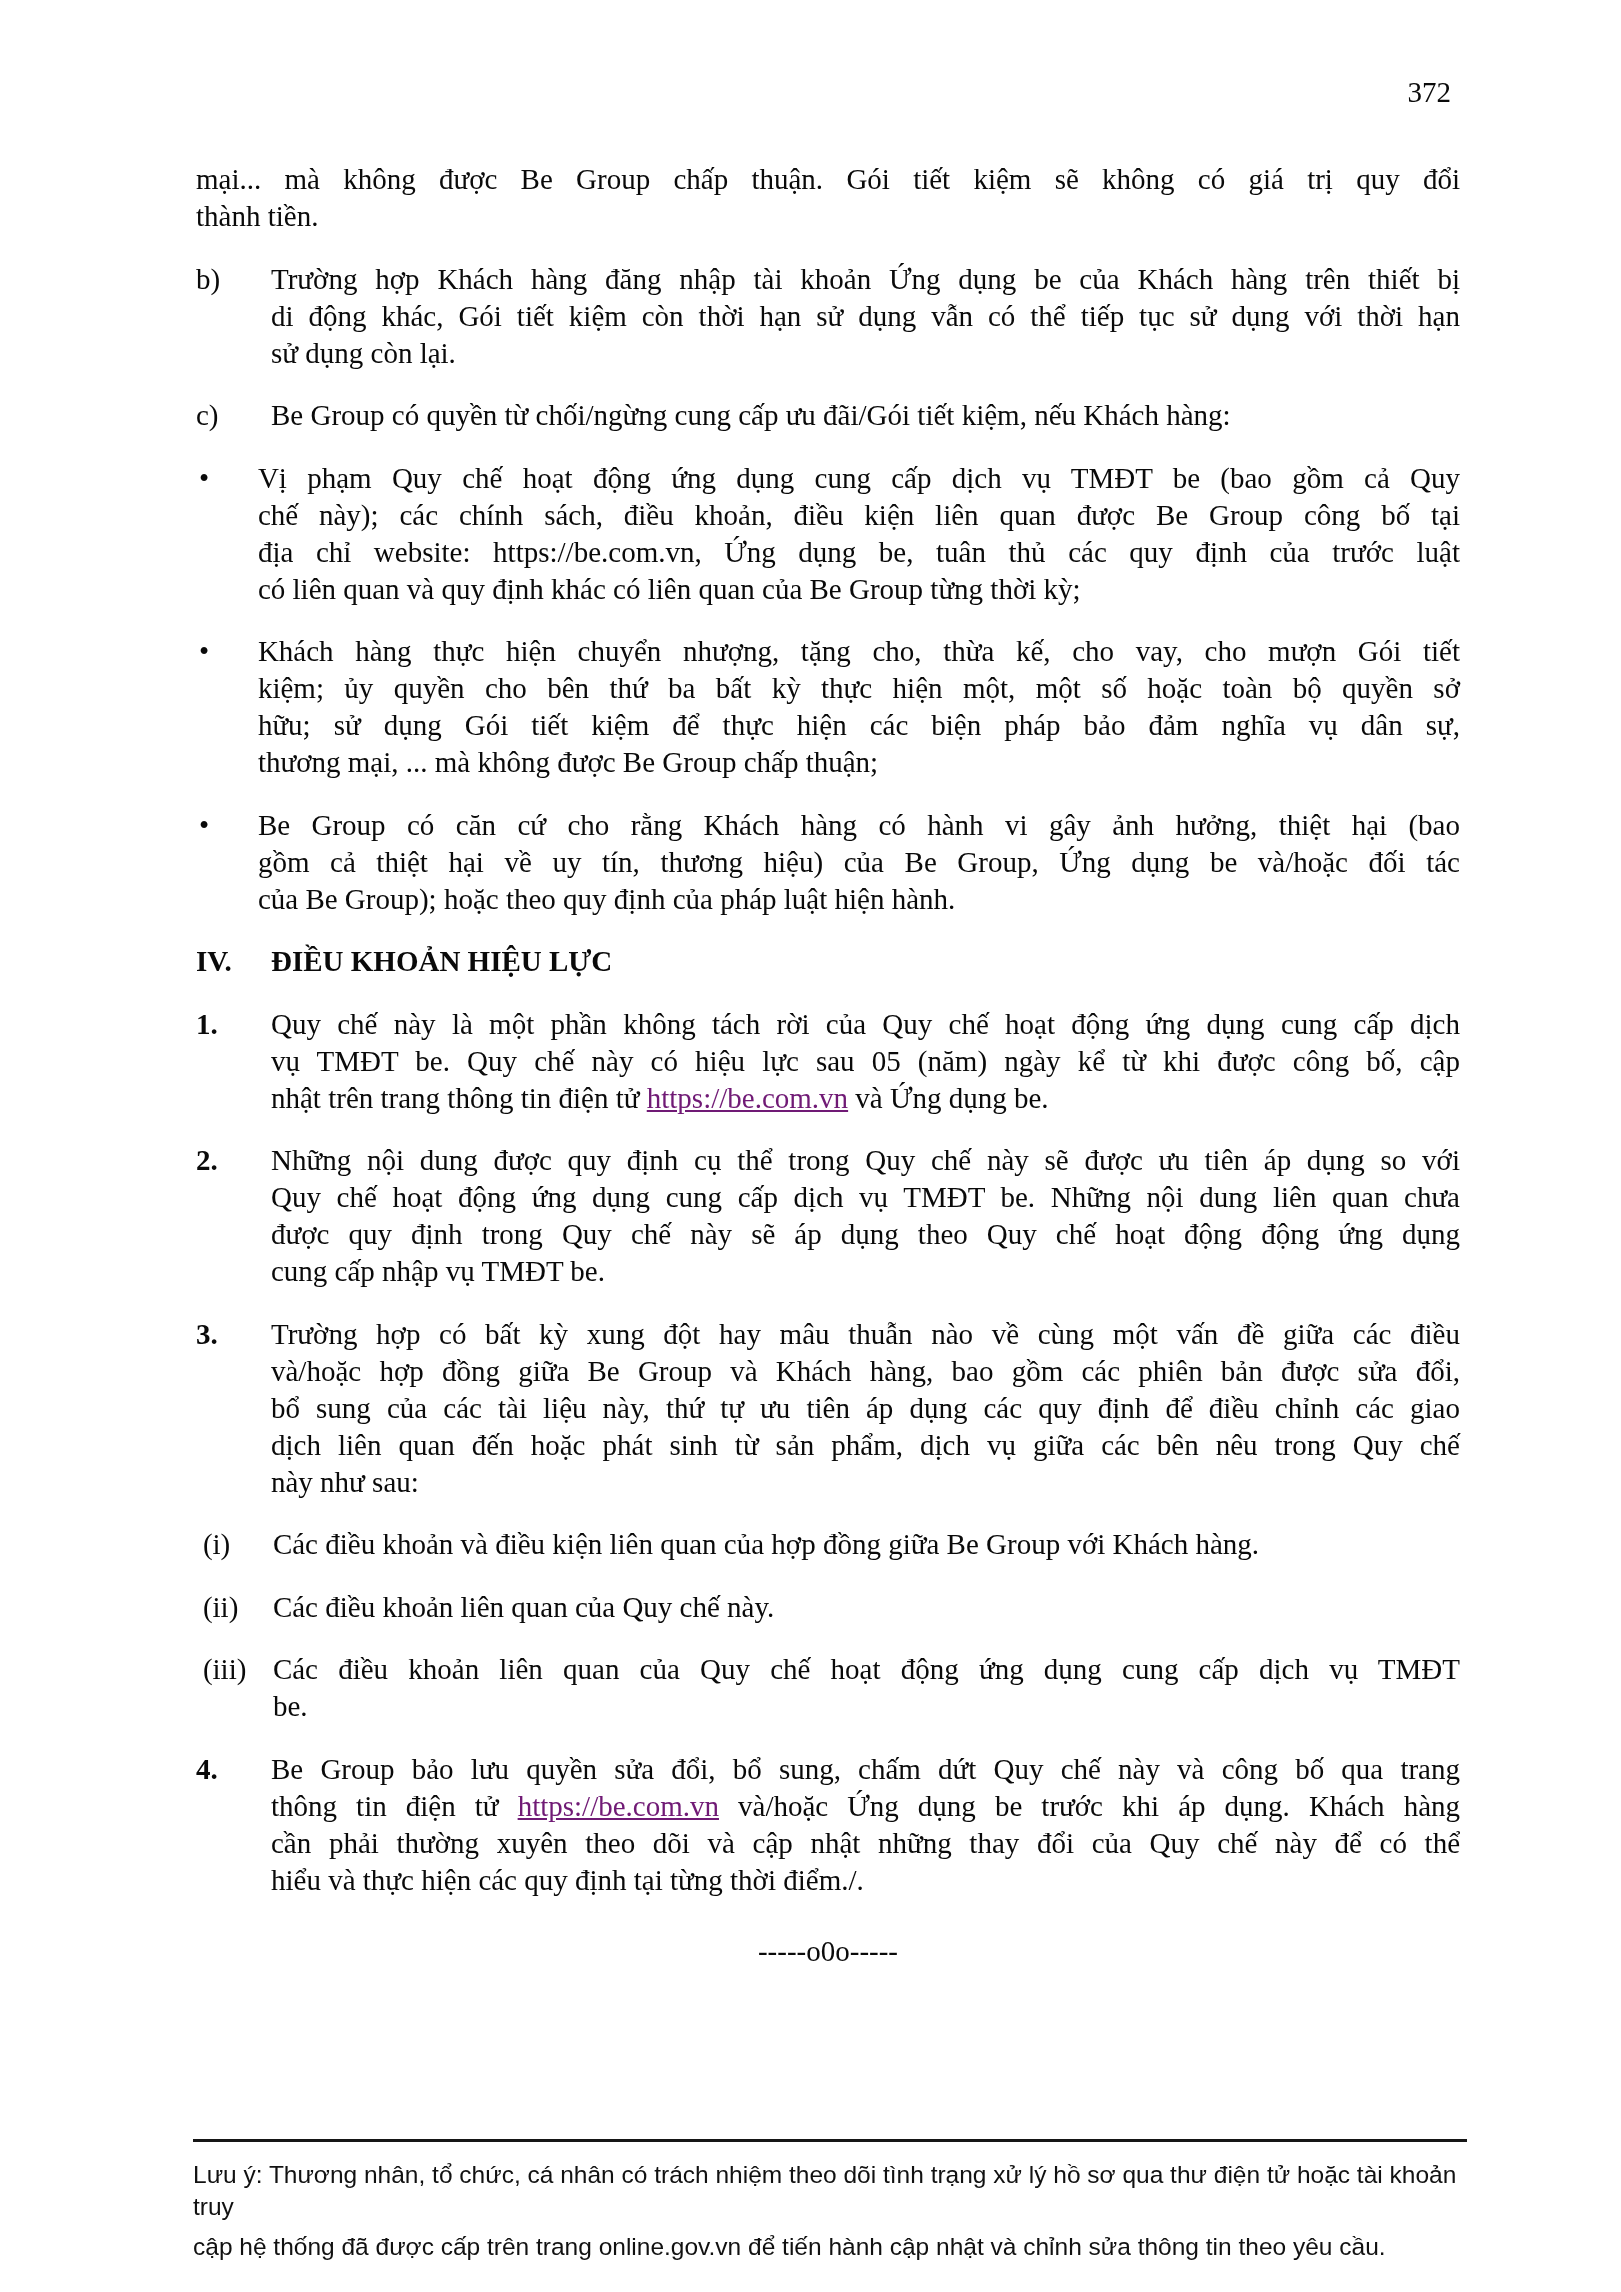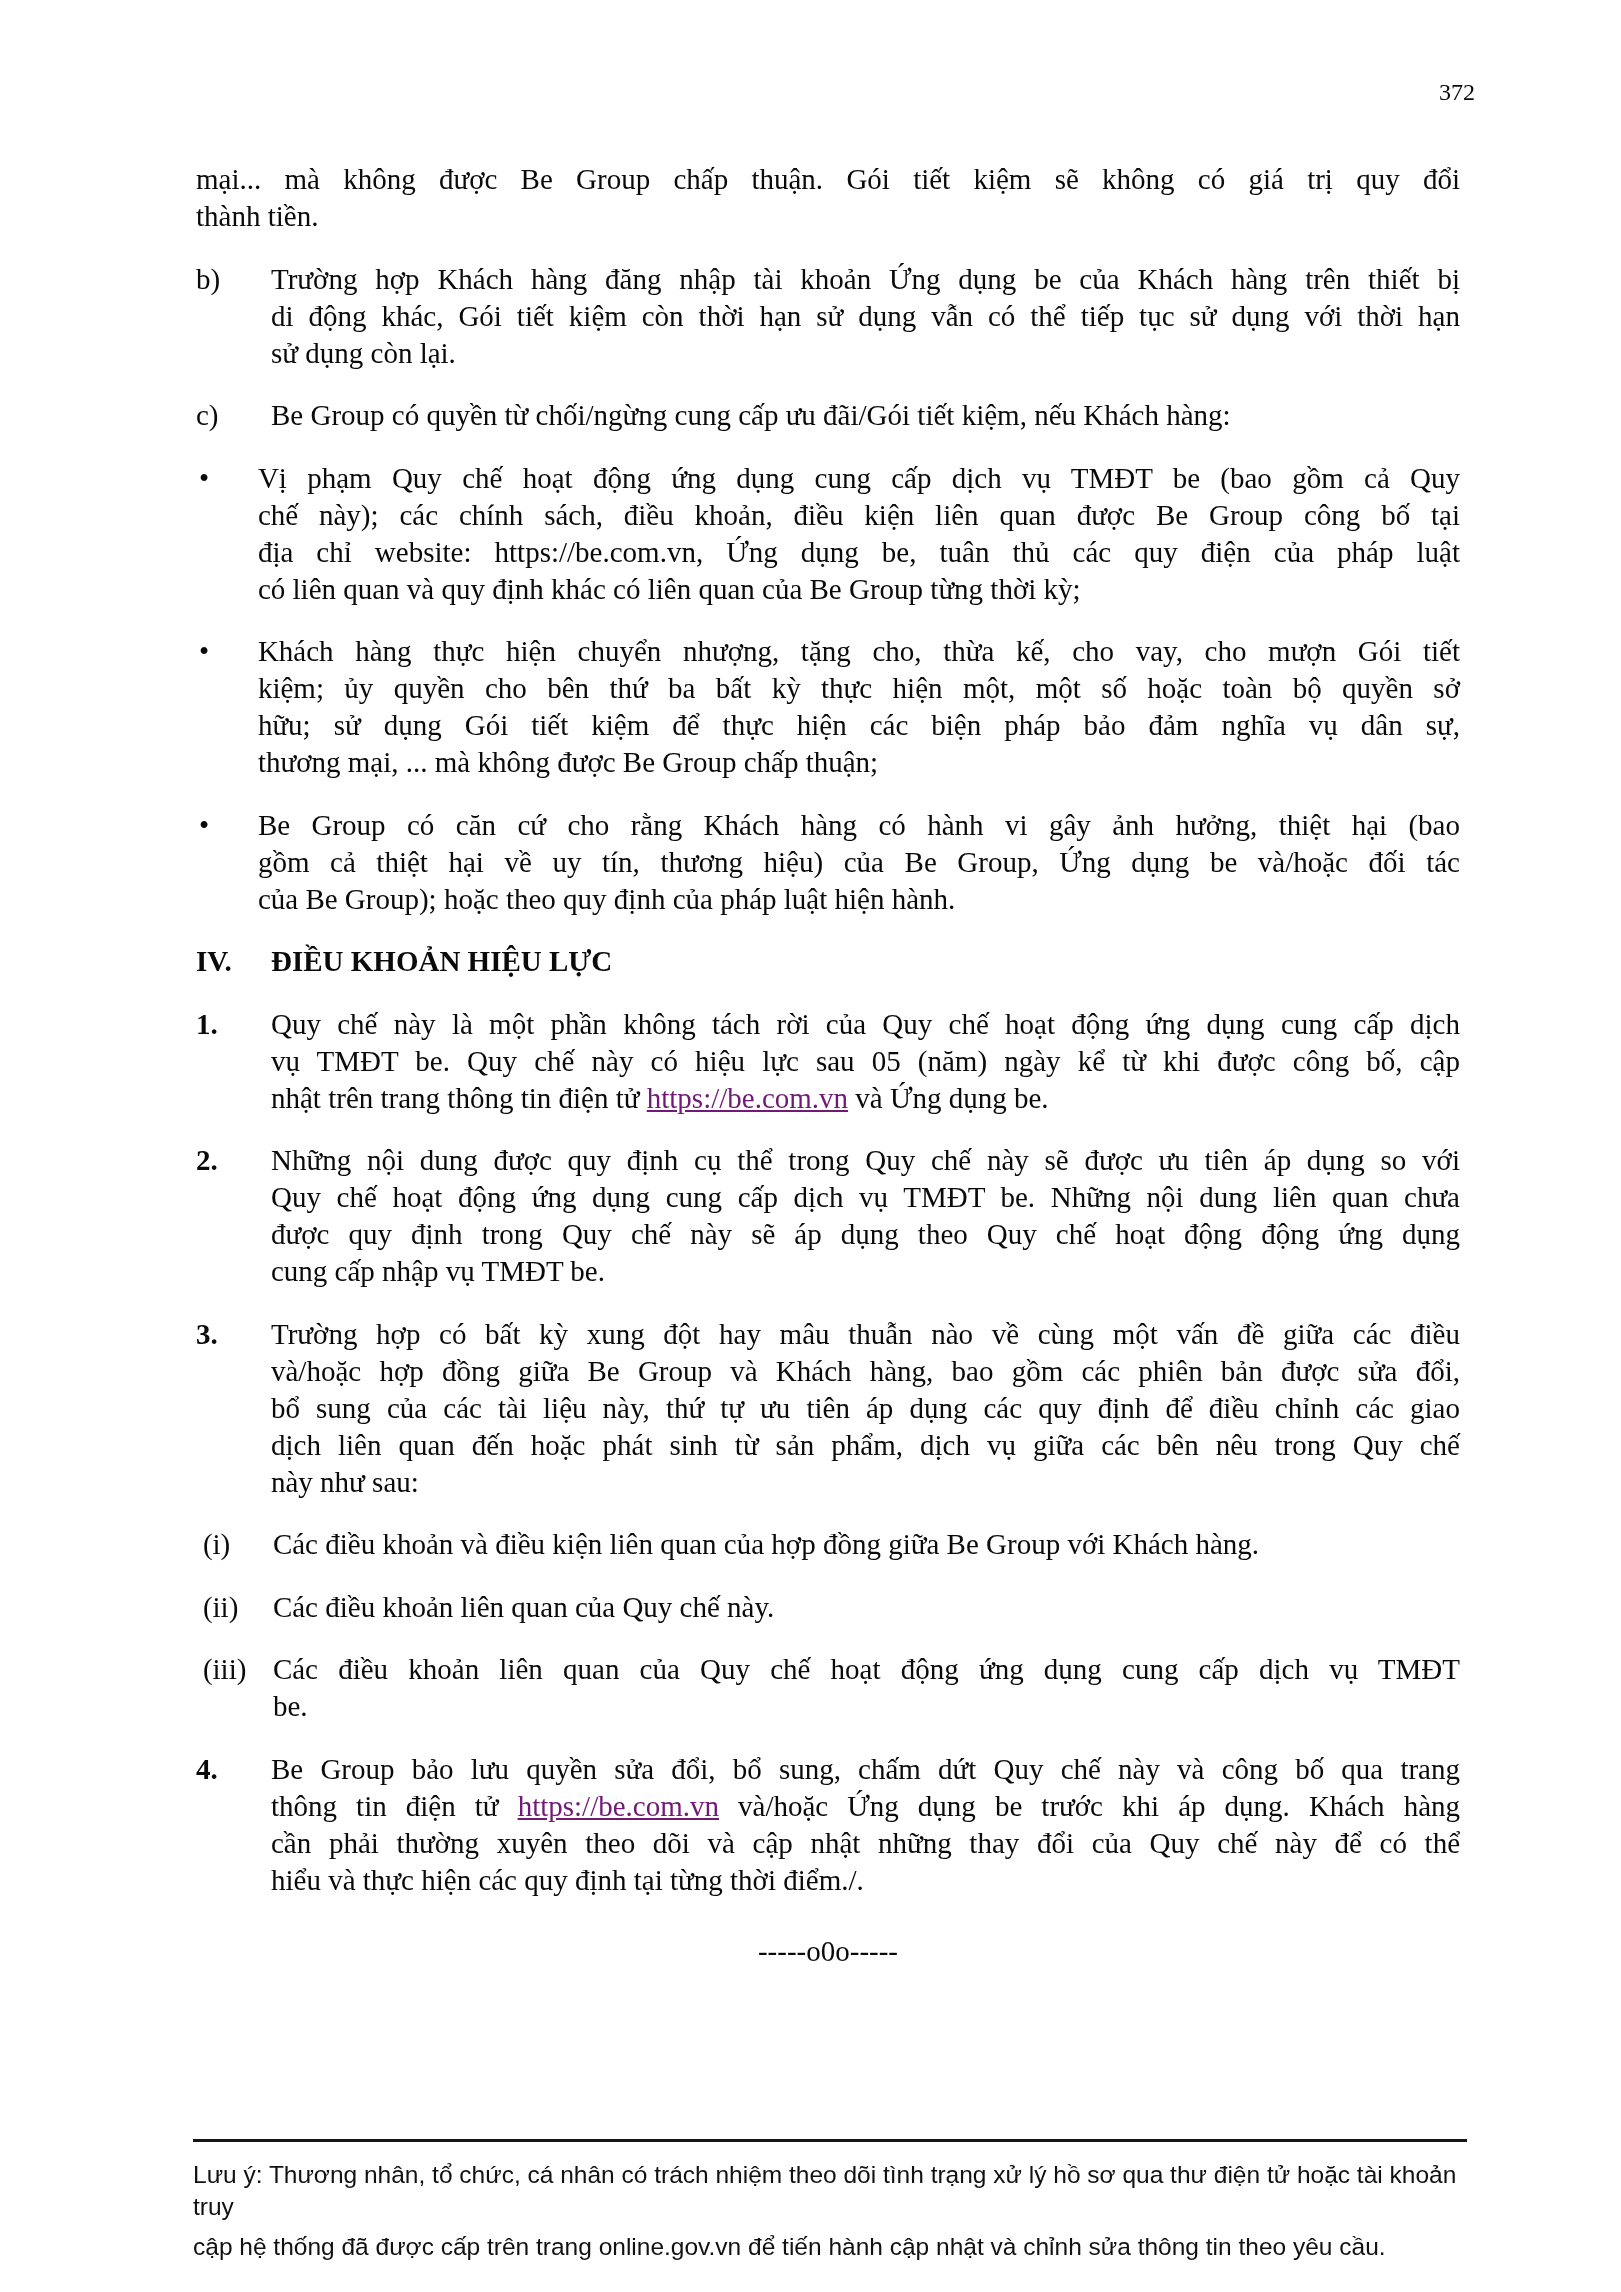--- a/index.html
+++ b/index.html
@@ -4,22 +4,22 @@
 <style>
   * { margin:0; padding:0; box-sizing:border-box; }
   html,body { background:#ffffff; }
   body {
     width:1621px; height:2293px; position:relative; overflow:hidden;
     font-family:"Liberation Serif","DejaVu Serif",serif;
     color:#0a0a0a;
     -webkit-font-smoothing:antialiased;
   }
   .page-number {
-    position:absolute; top:74px; right:146px;
-    font-size:24px; line-height:37px;
+    position:absolute; top:74px; right:170px;
+    font-size:29px; line-height:37px;
   }
   .content {
     position:absolute; left:196px; top:161px; width:1264px;
     font-size:29px; line-height:37px;
   }
   section { margin-bottom:25.5px; }
   .row { display:flex; align-items:flex-start; }
   .label { flex:0 0 75px; }
   .label.num { font-weight:bold; }
   .text { flex:1 1 auto; min-width:0; }
@@ -69,21 +69,21 @@
     <div class="text">
         <div class="line last">Be Group có quyền từ chối/ngừng cung cấp ưu đãi/Gói tiết kiệm, nếu Khách hàng:</div>
       </div>
   </section>
 
   <section class="bullet-row">
     <div class="bullet-marker">•</div>
     <div class="text">
         <div class="line">Vị phạm Quy chế hoạt động ứng dụng cung cấp dịch vụ TMĐT be (bao gồm cả Quy</div>
         <div class="line">chế này); các chính sách, điều khoản, điều kiện liên quan được Be Group công bố tại</div>
-        <div class="line">địa chỉ website: https://be.com.vn, Ứng dụng be, tuân thủ các quy điện của pháp luật</div>
+        <div class="line">địa chỉ website: https://be.com.vn, Ứng dụng be, tuân thủ các quy định của trước luật</div>
         <div class="line last">có liên quan và quy định khác có liên quan của Be Group từng thời kỳ;</div>
       </div>
   </section>
 
   <section class="bullet-row">
     <div class="bullet-marker">•</div>
     <div class="text">
         <div class="line">Khách hàng thực hiện chuyển nhượng, tặng cho, thừa kế, cho vay, cho mượn Gói tiết</div>
         <div class="line">kiệm; ủy quyền cho bên thứ ba bất kỳ thực hiện một, một số hoặc toàn bộ quyền sở</div>
         <div class="line">hữu; sử dụng Gói tiết kiệm để thực hiện các biện pháp bảo đảm nghĩa vụ dân sự,</div>

